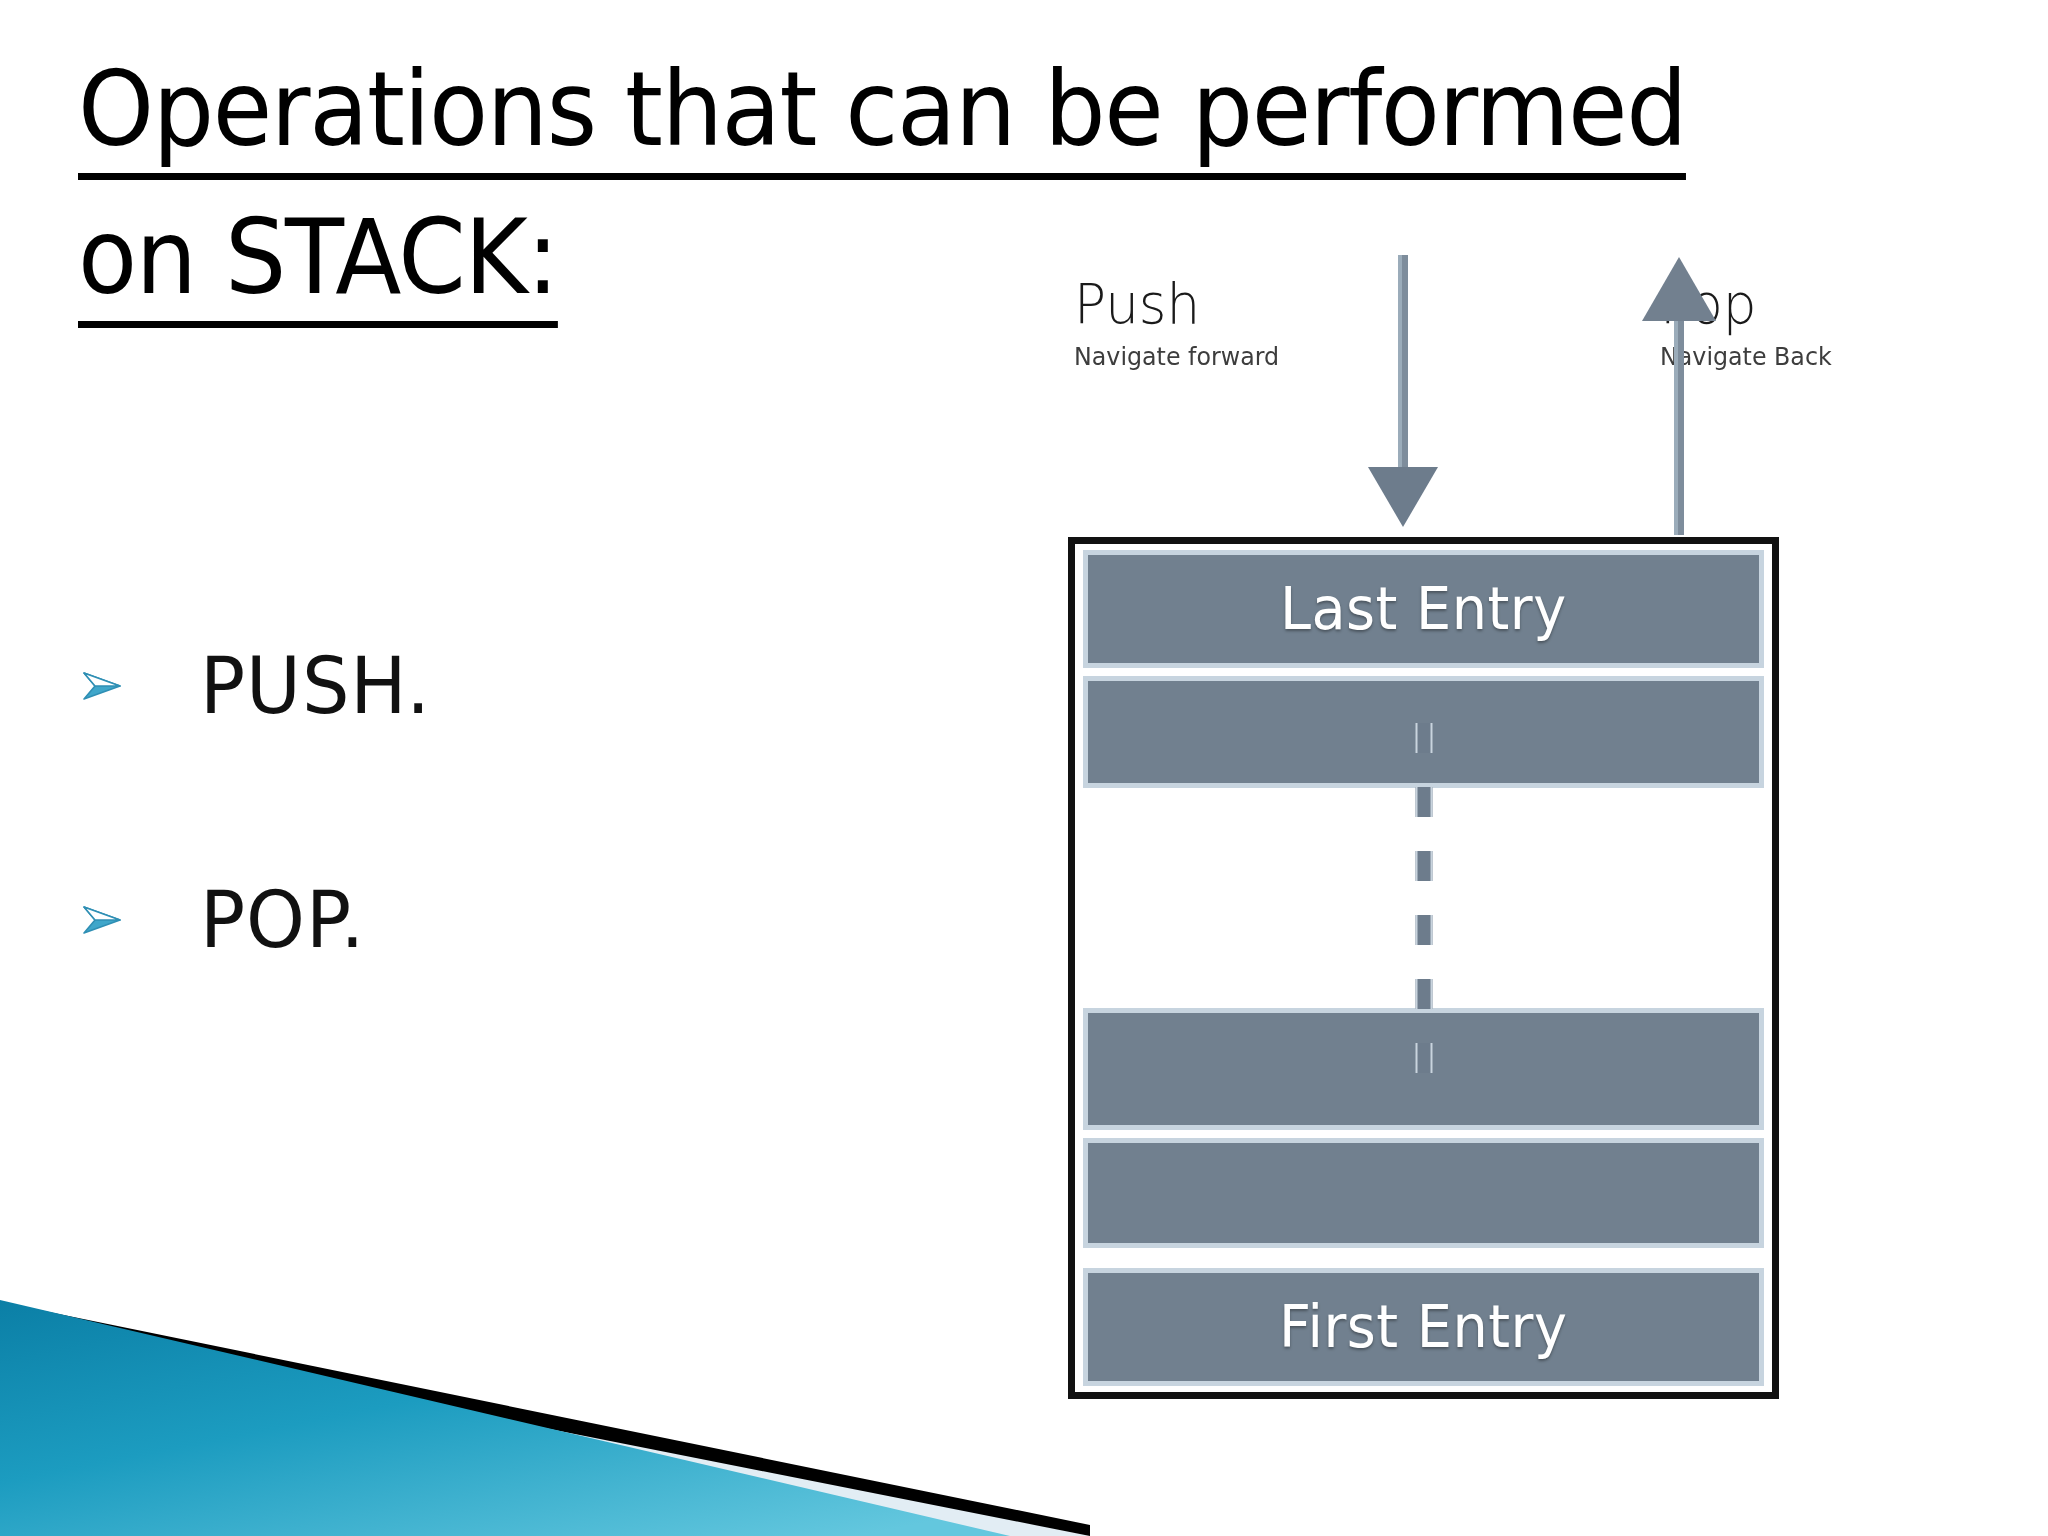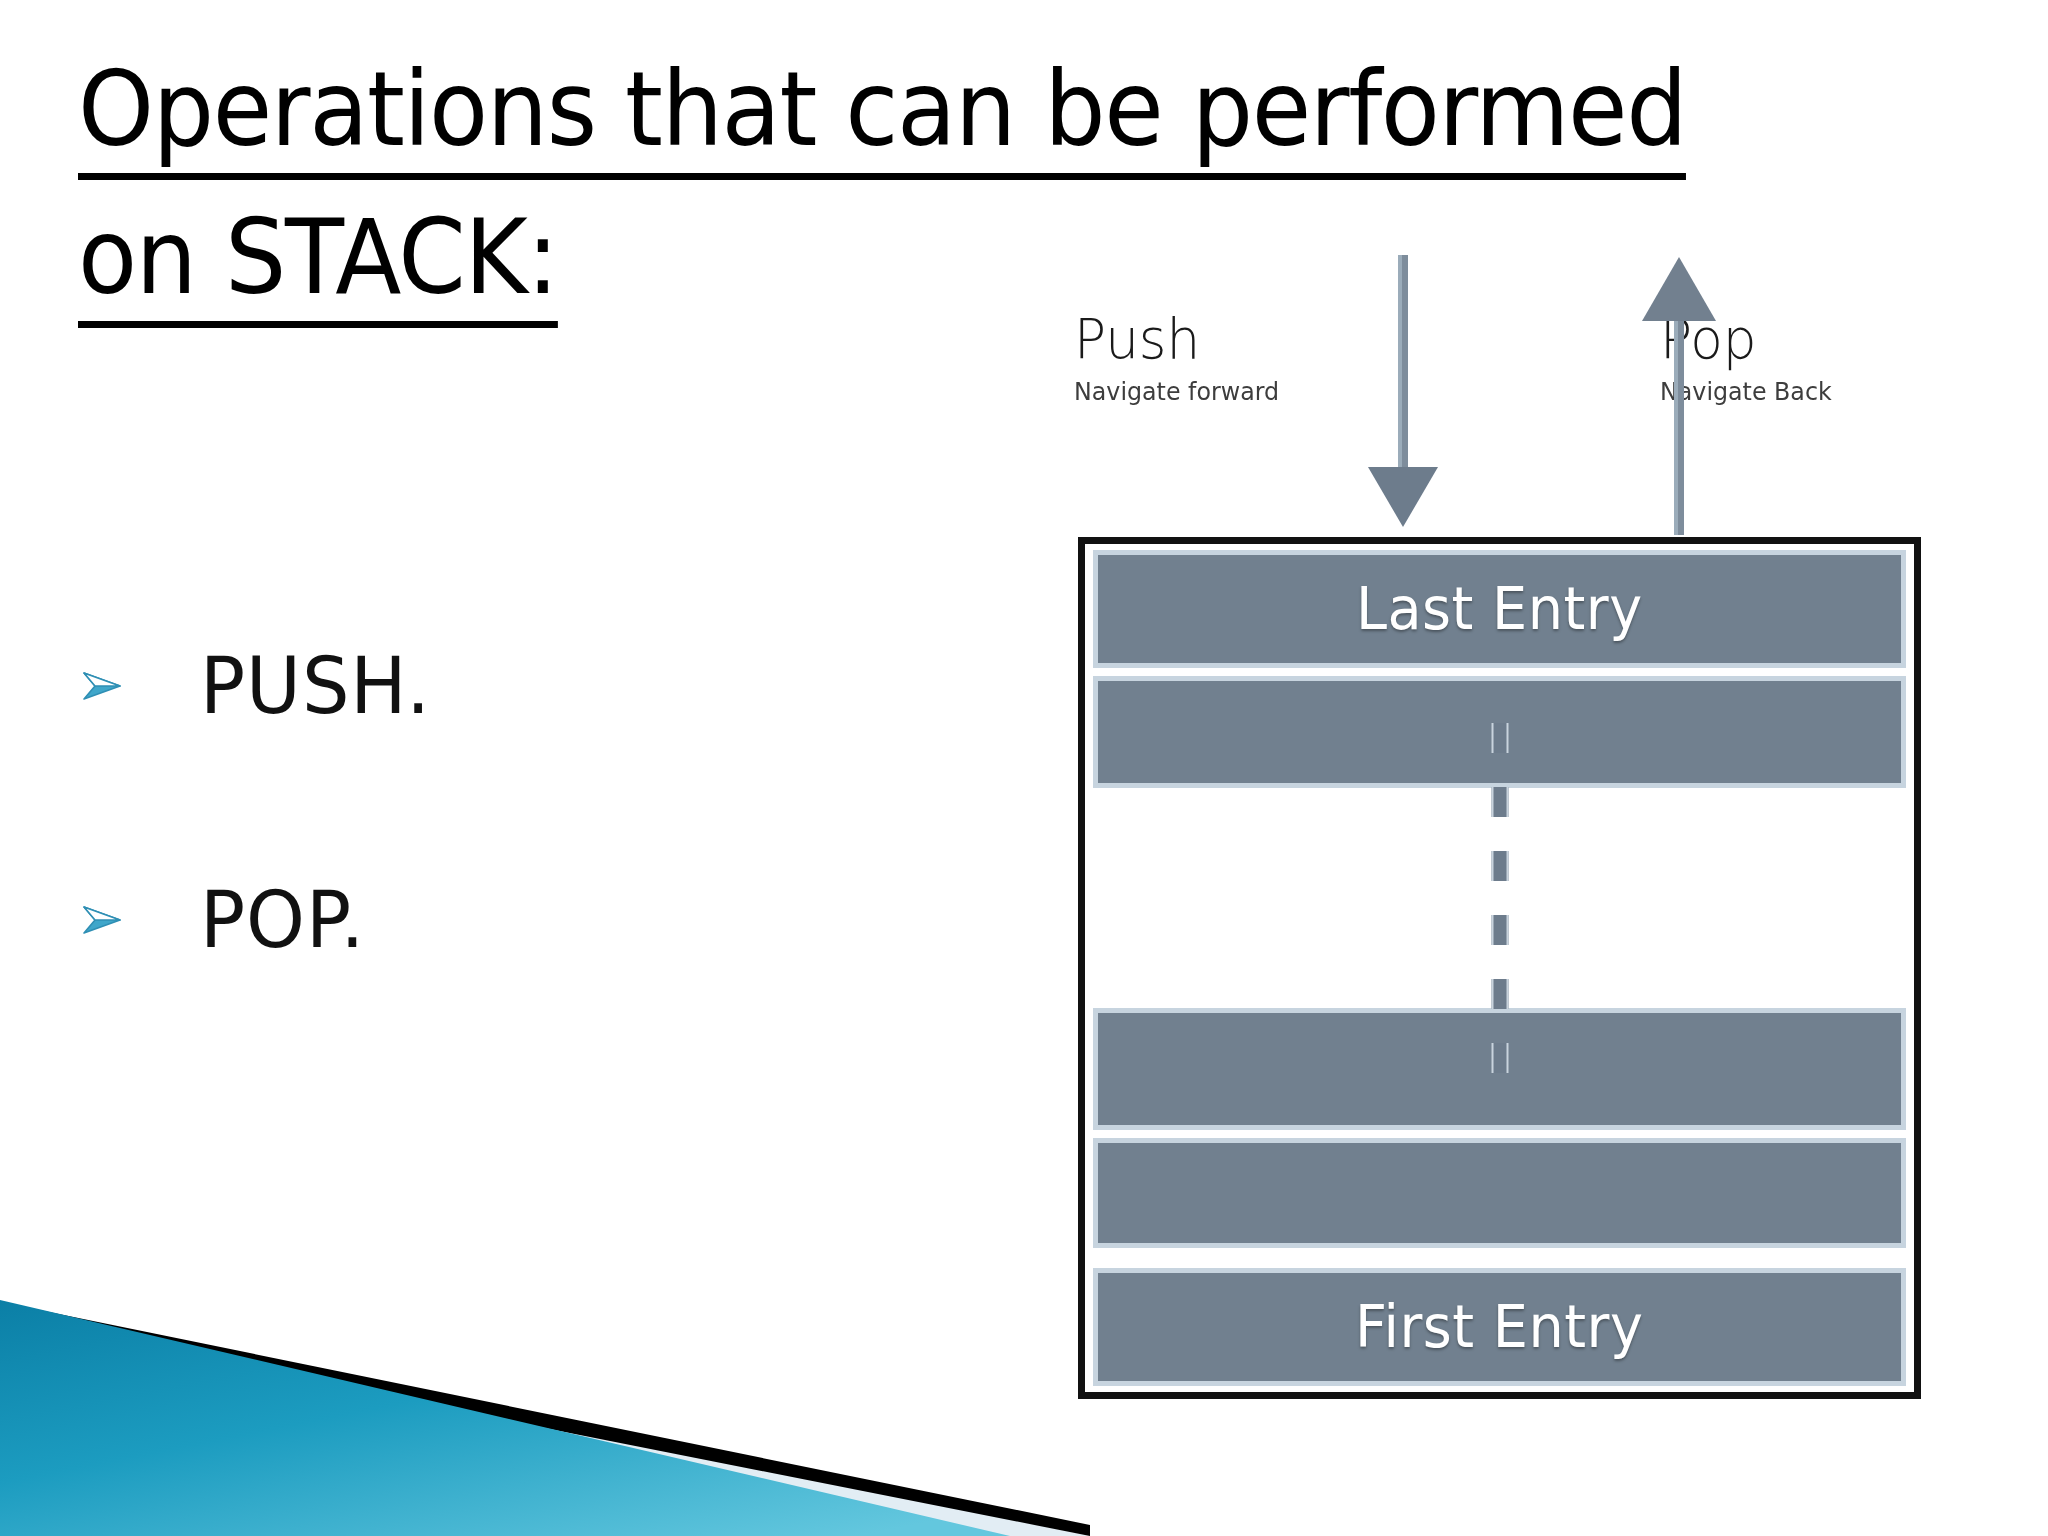--- a/index.html
+++ b/index.html
@@ -87,21 +87,21 @@
   
   #stack-diagram {
     position: absolute;
     left: 1060px;
     top: 255px;
     width: 880px;
     height: 1150px;
   }
 
   
-  .arrow-label-group { position: absolute; margin-top: 35px; }
+  .arrow-label-group { position: absolute; }
   #push-group { left: 14px; top: 18px; width: 270px; }
   #pop-group  { left: 600px; top: 18px; width: 270px; }
 
   .arrow-title {
     font-family: "DejaVu Sans", sans-serif;
     font-weight: 300;
     font-size: 56px;
     line-height: 62px;
     color: #1a1a1a;
     white-space: nowrap;
@@ -127,23 +127,23 @@
   }
   #pop-arrow {
     position: absolute;
     left: 574px;
     top: 0px;
   }
 
   
   #stack-box {
     position: absolute;
-    left: 18px;
+    left: 8px;
     top: 282px;
-    width: 843px;
+    width: 711px;
     height: 862px;
     border: 7px solid #111111;
     background: #ffffff;
     box-sizing: border-box;
     padding: 6px 8px 6px 8px;
     display: flex;
     flex-direction: column;
   }
   .stack-cell {
     background: #71808f;

